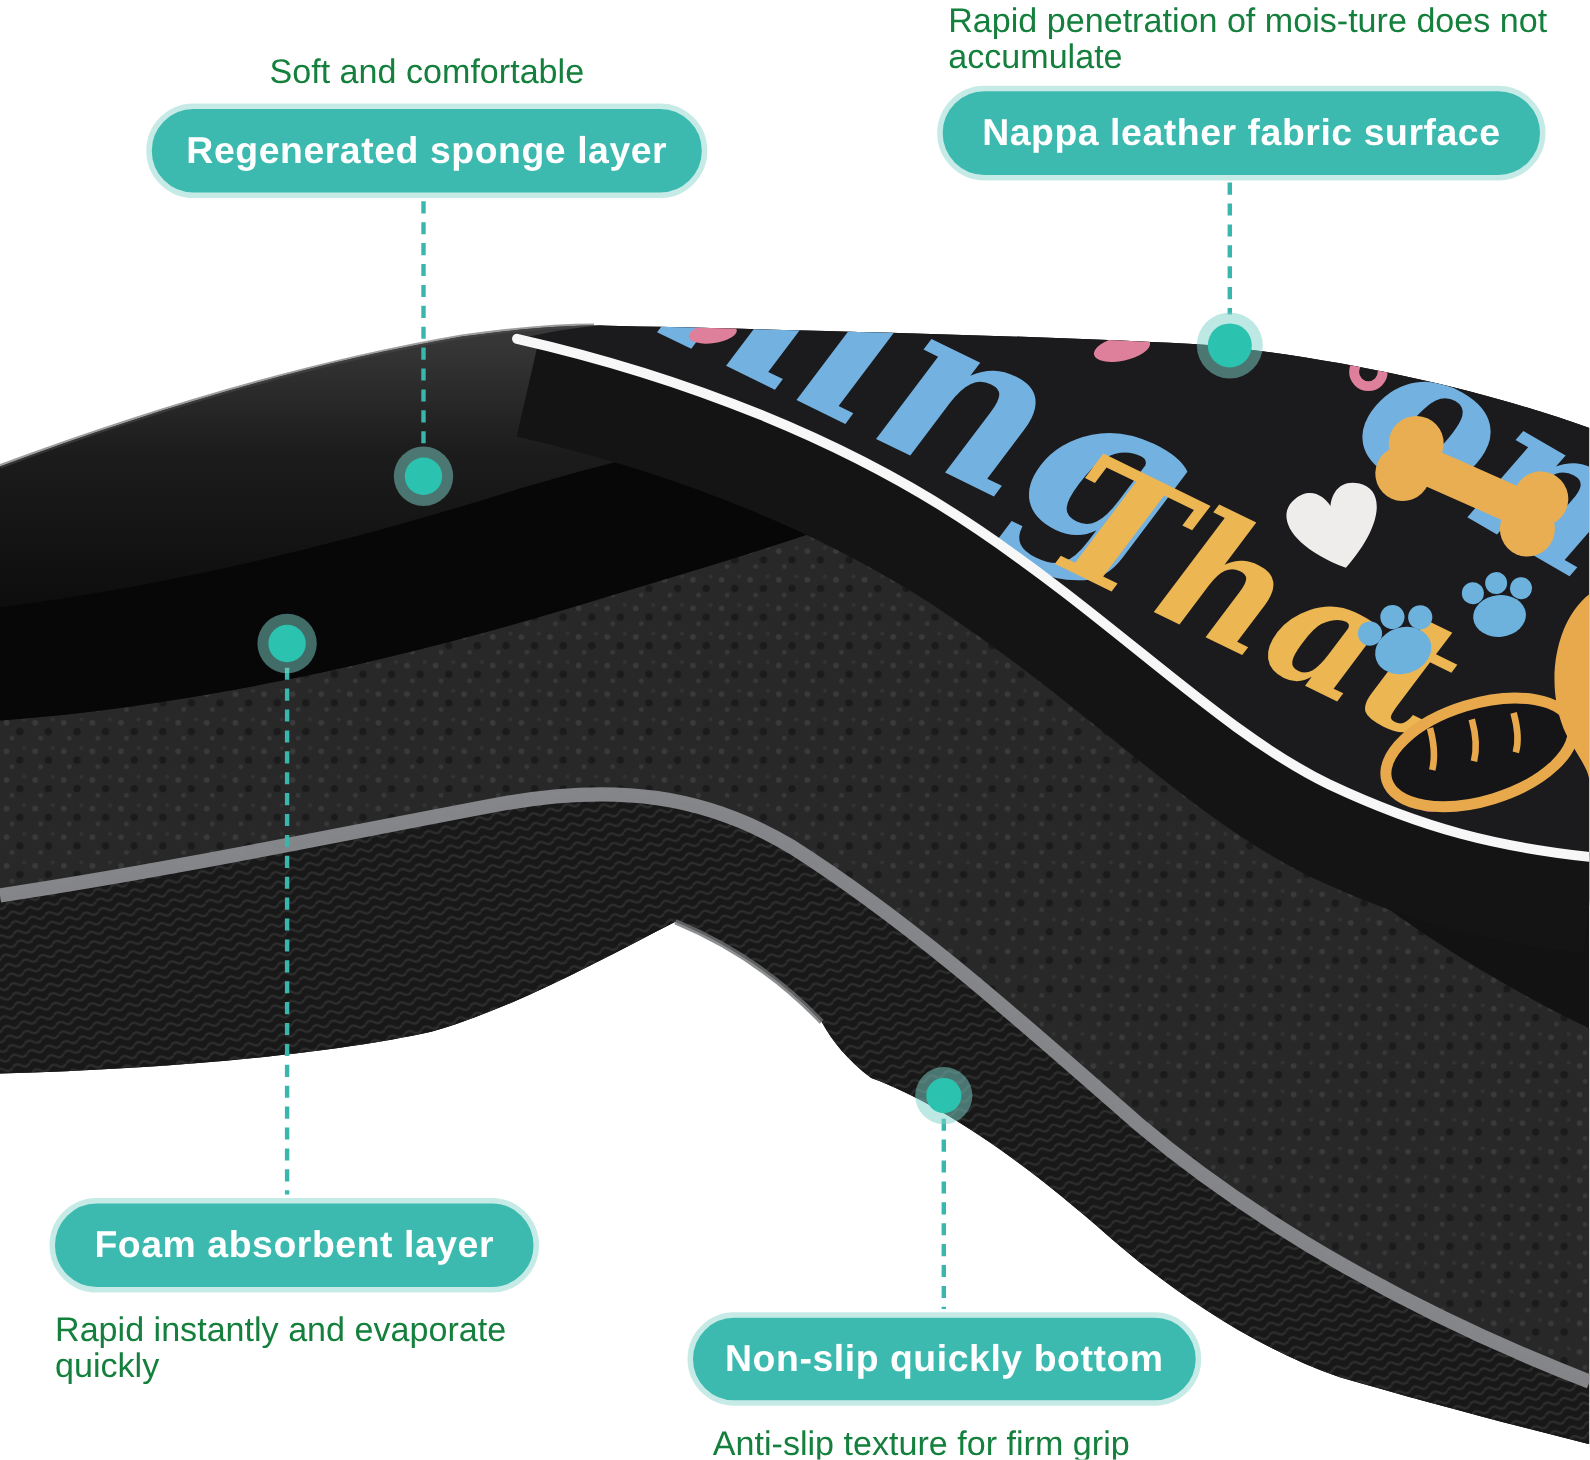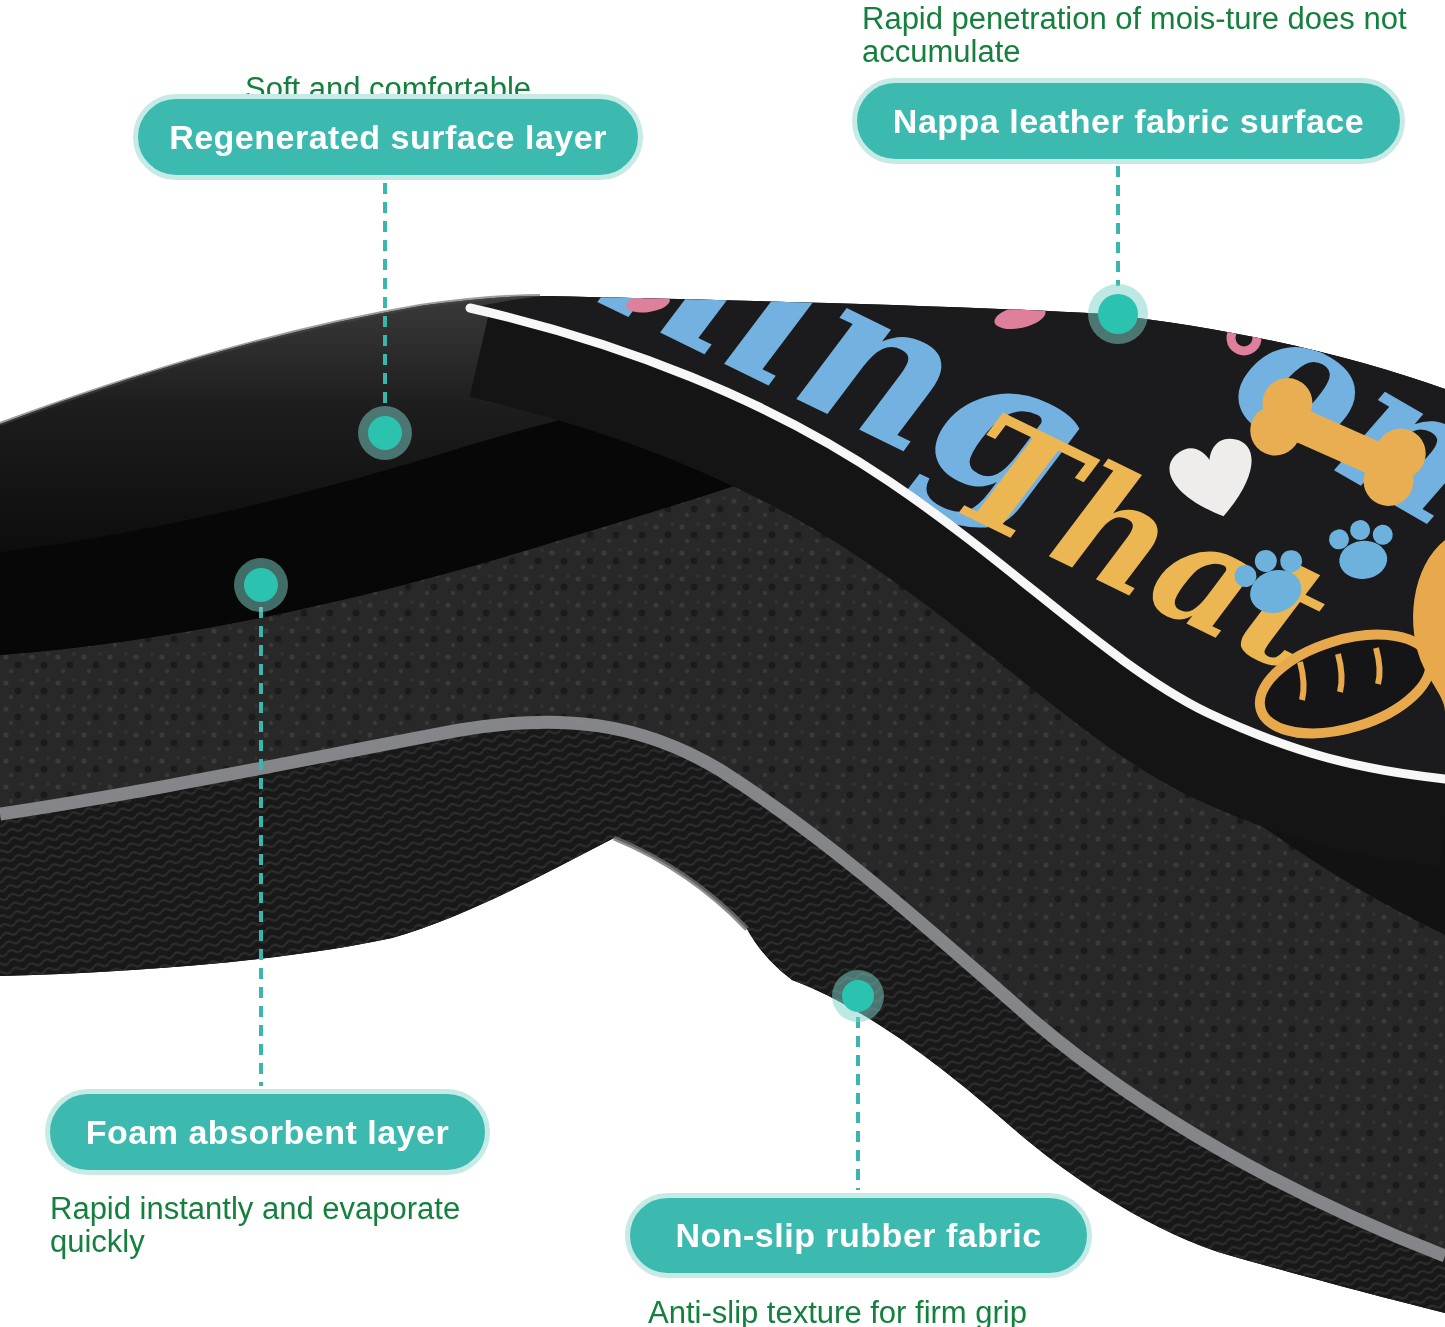--- a/index.html
+++ b/index.html
@@ -12,21 +12,21 @@
   .note{
     position:absolute;color:#15803d;font-size:31px;line-height:1.08;
     font-family:"Liberation Sans",sans-serif;
   }
   .pill{
     position:absolute;background:#3dbab0;border:5px solid #c6ebe7;
     border-radius:50px;display:flex;align-items:center;justify-content:center;
     color:#ffffff;font-weight:bold;font-size:34px;letter-spacing:.5px;
     box-sizing:border-box;white-space:nowrap;
   }
-  #note-sponge{left:133px;top:48px;width:510px;text-align:center;margin-top:24px;}
+  #note-sponge{left:133px;top:48px;width:510px;text-align:center;}
   #pill-sponge{left:133px;top:94px;width:510px;height:86px;}
   #note-fabric{left:862px;top:2px;width:560px;}
   #pill-fabric{left:852px;top:78px;width:553px;height:86px;}
   #pill-foam{left:45px;top:1089px;width:445px;height:86px;justify-content:center;}
   #note-foam{left:50px;top:1192px;width:480px;}
   #pill-rubber{left:625px;top:1193px;width:467px;height:85px;}
   #note-rubber{left:648px;top:1296px;width:470px;}
 </style>
 </head>
 <body>
@@ -180,31 +180,31 @@
       </g>
       <g>
         <circle cx="858" cy="996" r="26" fill="#7ed1c7" opacity="0.5"></circle>
         <circle cx="858" cy="996" r="16" fill="#2cc2b0"></circle>
       </g>
     </g>
   </svg>
 
   <div class="note" id="note-sponge">Soft and comfortable</div>
   <div class="pill" id="pill-sponge">
-    <span>Regenerated surface layer</span>
+    <span>Regenerated sponge layer</span>
   </div>
 
   <div class="note" id="note-fabric">Rapid penetration of mois-ture does not accumulate</div>
   <div class="pill" id="pill-fabric">
     <span>Nappa leather fabric surface</span>
   </div>
 
   <div class="pill" id="pill-foam">
     <span>Foam absorbent layer</span>
   </div>
   <div class="note" id="note-foam">Rapid instantly and evaporate quickly</div>
 
   <div class="pill" id="pill-rubber">
-    <span>Non-slip rubber fabric</span>
+    <span>Non-slip quickly bottom</span>
   </div>
   <div class="note" id="note-rubber">Anti-slip texture for firm grip</div>
 
 </div>
 
 </body></html>

